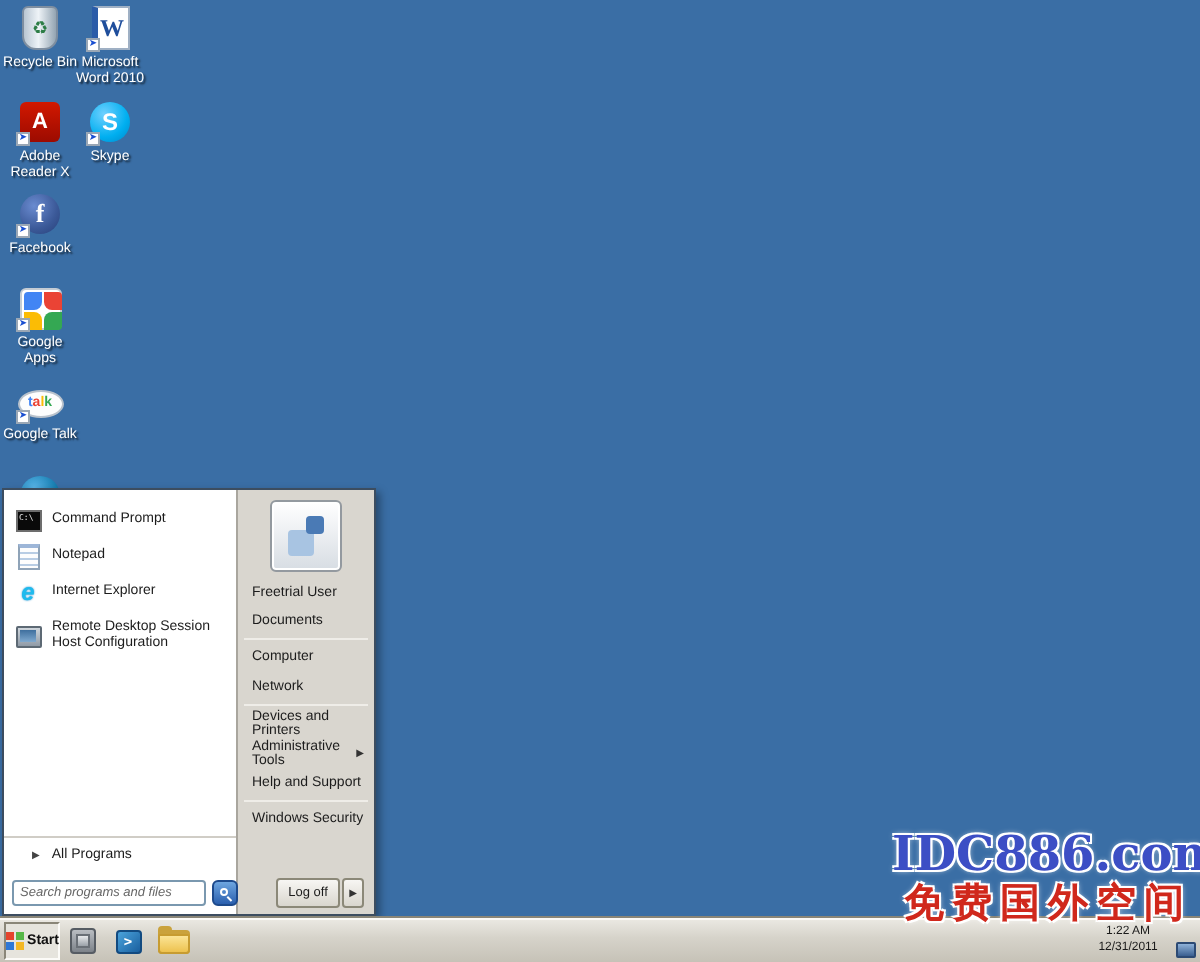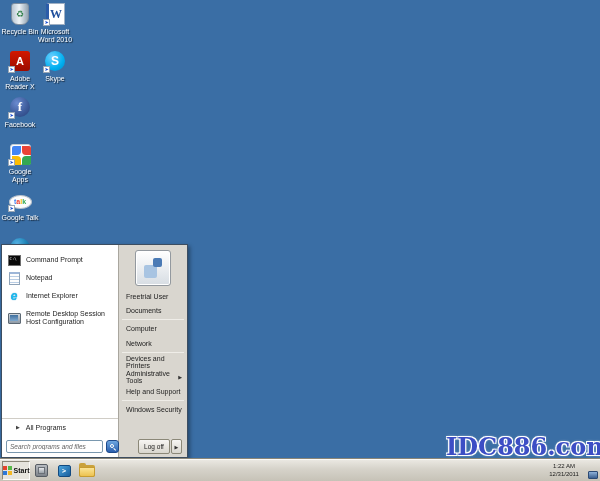--- a/index.html
+++ b/index.html
@@ -105,21 +105,21 @@
   .ic-folder { position:relative; width:16px; height:12px; }
   .ic-folder .back { position:absolute; left:0; top:0; width:16px; height:12px; background:#caa23c; border-radius:2px; }
   .ic-folder .tab { position:absolute; left:0; top:-2px; width:7px; height:4px; background:#caa23c; border-radius:2px 2px 0 0; }
   .ic-folder .front { position:absolute; left:0; top:2px; width:16px; height:10px;
                       background:linear-gradient(#fbe495,#edc24f); border:1px solid #c79c31; border-radius:1px 1px 2px 2px; }
   .tray { position:absolute; right:13px; top:3px; width:46px; text-align:center; font-size:6px; line-height:8px; color:#1a1a1a; }
   .tray-icon { position:absolute; right:2px; top:12px; width:10px; height:8px; border-radius:1px;
                background:linear-gradient(#8fb2d9,#3a5f90); border:1px solid #2c4a74; }
 
   
-  .wm { position:absolute; z-index:50; text-align:center; font-weight:bold; pointer-events:none;margin-top:20px; }
+  .wm { position:absolute; z-index:50; text-align:center; font-weight:bold; pointer-events:none; }
   .wm1 { left:446px; top:412px; width:152px; font-family:"DejaVu Serif","Liberation Serif",serif; font-size:24px; letter-spacing:0px;
          text-shadow:-1px -1px 0 #fff,1px -1px 0 #fff,-1px 1px 0 #fff,1px 1px 0 #fff,0 0 3px #fff; }
   .wm2 { left:448px; top:438px; width:152px; font-size:20px; letter-spacing:4px; font-family:"DejaVu Sans",sans-serif;
          text-shadow:-1px -1px 0 #fff,1px -1px 0 #fff,-1px 1px 0 #fff,1px 1px 0 #fff,0 0 3px #fff; }
 </style>
 </head>
 <body>
 
 <div class="desktop">
 
@@ -320,14 +320,15 @@
         </span>
     </div>
     <div class="tray">
       <div>1:22 AM</div>
       <div>12/31/2011</div>
     </div>
     <div class="tray-icon"></div>
   </div>
 
   <div class="wm wm1" style="color: rgb(60, 78, 197);">IDC886.com</div>
+  <div class="wm wm2" style="color: rgb(208, 40, 28);">免费国外空间</div>
 
 </div>
 
 </body></html>

